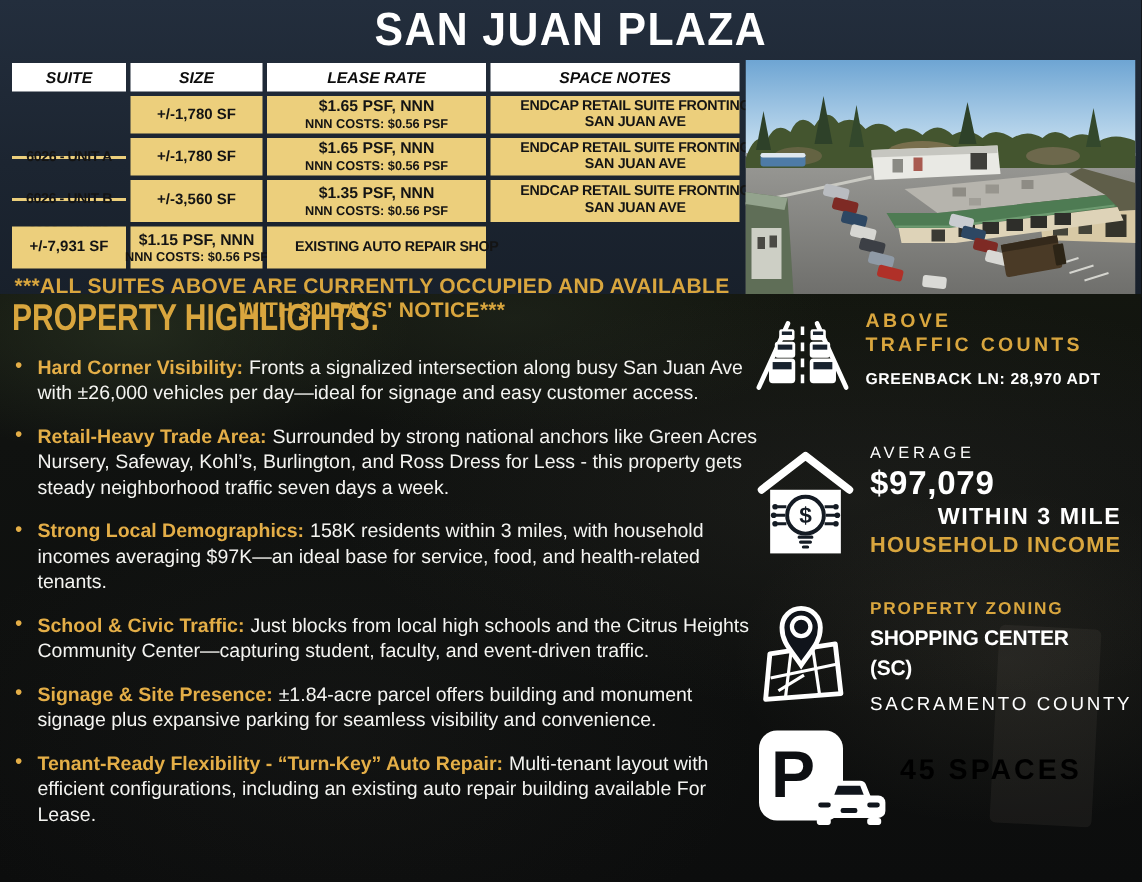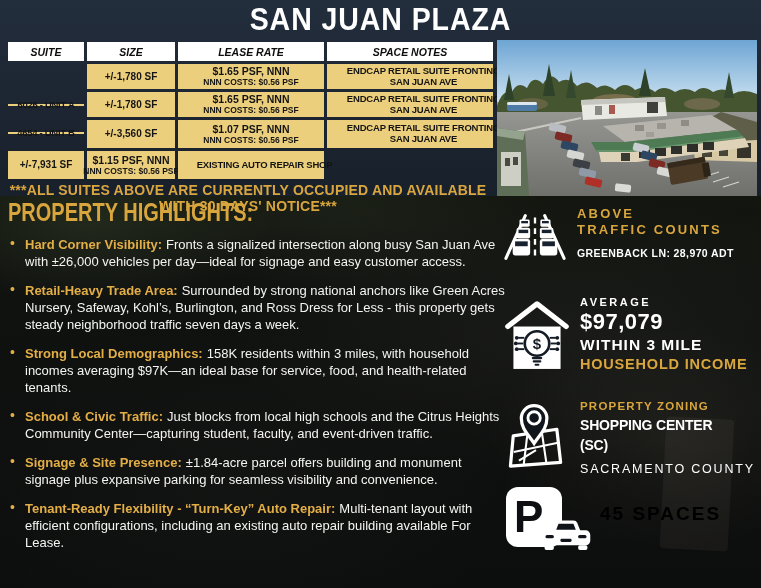--- a/index.html
+++ b/index.html
@@ -57,23 +57,23 @@
   .hl-lead{color:#E4AE47;font-weight:bold;margin-right:4px;}
   
   .sb{position:absolute;color:#fff;}
   .gold{color:#D9A63E;}
   .traffic-icon{position:absolute;left:502px;top:212px;}
   .traffic-text{position:absolute;left:577px;top:206px;}
   .traffic-title{font-size:13px;font-weight:bold;letter-spacing:2.2px;line-height:16px;}
   .traffic-stats{margin-top:6px;font-size:10.5px;font-weight:bold;letter-spacing:.4px;line-height:18px;white-space:nowrap;}
   .income-icon{position:absolute;left:504px;top:297px;}
   .income-text{position:absolute;left:580px;top:295px;}
-  .income-label{font-size:11px;font-weight:bold;letter-spacing:2.5px;line-height:14px;}
+  .income-label{font-size:11px;font-weight:normal;letter-spacing:2.5px;line-height:14px;}
   .income-value{font-size:22px;font-weight:bold;letter-spacing:.5px;line-height:26px;}
-  .income-radius{font-size:15.5px;font-weight:bold;letter-spacing:1px;line-height:20px;}
+  .income-radius{font-size:15.5px;font-weight:bold;letter-spacing:1px;line-height:20px;text-align:right;}
   .income-sub{font-size:14.5px;font-weight:bold;letter-spacing:.8px;line-height:19px;}
   .zoning-icon{position:absolute;left:507px;top:398px;}
   .zoning-text{position:absolute;left:580px;top:399px;}
   .zoning-label{font-size:11.5px;font-weight:bold;letter-spacing:1.2px;line-height:15px;}
   .zoning-value{font-size:14px;font-weight:bold;letter-spacing:-.2px;line-height:18px;margin-top:2px;}
   .zoning-county{font-size:12.5px;letter-spacing:1.8px;margin-top:8px;white-space:nowrap;}
   .parking-sign{position:absolute;left:506px;top:487px;width:56px;height:60px;background:#ffffff;
     border-radius:12px;color:#0d0f12;font-size:44px;font-weight:bold;
     display:flex;align-items:center;padding-left:8px;box-sizing:border-box;}
   .car-icon{position:absolute;left:538px;top:517px;}
@@ -105,21 +105,21 @@
   <div class="td">
     <span class="rate-main">$1.65 PSF, NNN</span>
     <span class="rate-sub">NNN COSTS: $0.56 PSF</span>
   </div>
   <div class="td td-notes">
     <span class="ln">ENDCAP RETAIL SUITE FRONTING</span>
     <span class="ln">SAN JUAN AVE</span>
   </div>
 
   <div class="td td-suite">
-    <span class="ln">4654 - UNIT B</span>
+    <span class="ln">6026 - UNIT B</span>
     <span class="ln"></span>
   </div>
   <div class="td td-size">
       <span class="ln">+/-1,780 SF</span>
     </div>
   <div class="td">
     <span class="rate-main">$1.65 PSF, NNN</span>
     <span class="rate-sub">NNN COSTS: $0.56 PSF</span>
   </div>
   <div class="td td-notes">
@@ -128,21 +128,21 @@
   </div>
 
   <div class="td td-suite">
     <span class="ln">6026 - UNITS</span>
     <span class="ln">A &amp; B</span>
   </div>
   <div class="td td-size">
       <span class="ln">+/-3,560 SF</span>
     </div>
   <div class="td">
-    <span class="rate-main">$1.07 PSF, NNN</span>
+    <span class="rate-main">$1.35 PSF, NNN</span>
     <span class="rate-sub">NNN COSTS: $0.56 PSF</span>
   </div>
   <div class="td td-notes">
     <span class="ln">ENDCAP RETAIL SUITE FRONTING</span>
     <span class="ln">SAN JUAN AVE</span>
   </div>
 
   <div class="td td-size">
       <span class="ln">+/-7,931 SF</span>
     </div>

